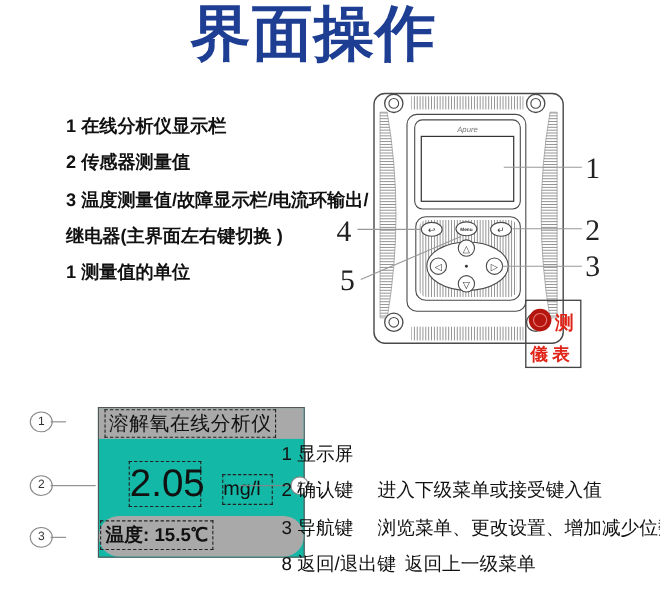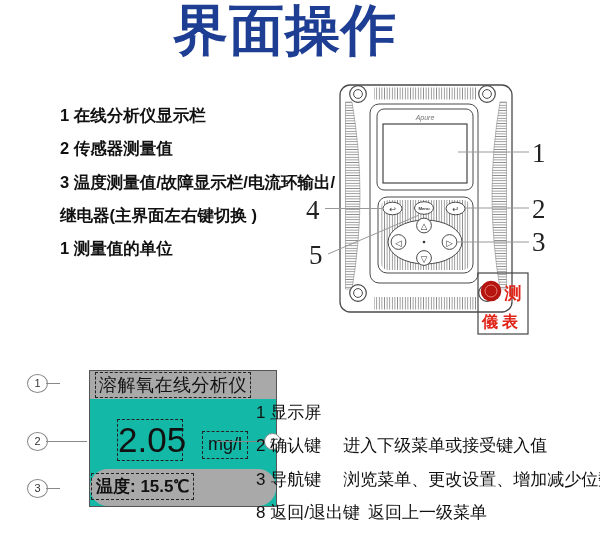--- a/index.html
+++ b/index.html
@@ -18,21 +18,21 @@
   .mock{position:absolute;left:60px;top:370px;width:186px;height:135px;
         border:1px solid #555;background:#14b8a6;margin-left:29px;}
   .mock-bar{background:#a9a9a9;}
   .mock-header{position:absolute;top:0;left:0;right:0;height:28px;}
   .hdr-label{display:inline-block;margin:1px 0 0 5px;border:1px dashed #222;padding:0 3px;
              font-family:"Liberation Serif",serif;font-size:18px;line-height:24px;
              letter-spacing:.5px;color:#111;}
   .value-box{position:absolute;left:27px;top:48px;width:64px;height:40px;border:1px dashed #222;
              font-size:35px;line-height:40px;}
   .unit-box{position:absolute;left:112px;top:60px;width:44px;height:26px;border:1px dashed #222;
-            font-size:18px;line-height:24px;text-align:center;}
+            font-size:18px;line-height:24px;text-align:left;}
   .mock-temp{position:absolute;bottom:0;left:0;right:0;height:37px;border-radius:18px;}
   .temp-label{display:inline-block;margin:4px 0 0 1px;border:1px dashed #222;padding:1px 4px;
               font-size:17px;font-weight:bold;}
 
   .co{position:absolute;border:1px solid #888;border-radius:50%;background:#fff;color:#333;
       text-align:center;font-size:11px;width:19px;height:17px;line-height:17px;}
   .co-sm{width:15px;height:15px;line-height:14px;font-size:9px;color:#666;}
   .ln{position:absolute;height:1px;background:#888;}
 
   .keys{position:absolute;left:256px;top:396px;width:344px;}

